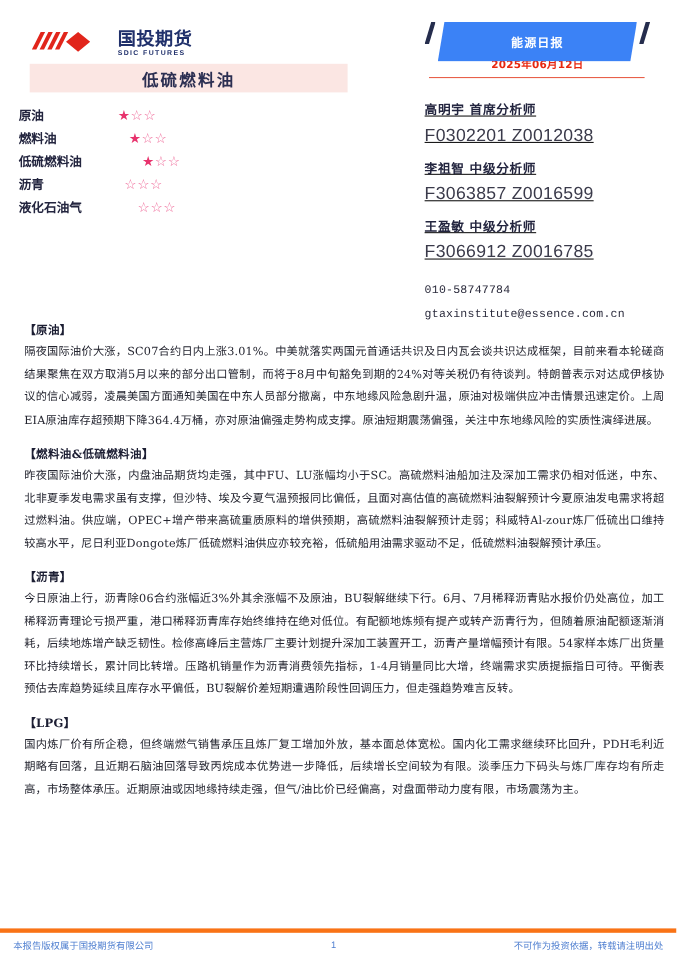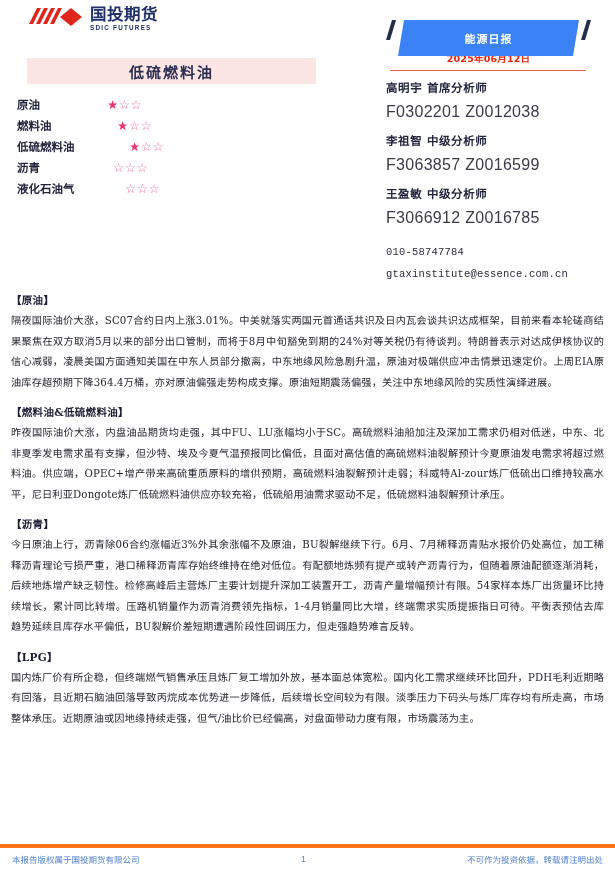--- a/index.html
+++ b/index.html
@@ -20,23 +20,23 @@
   
   .header {
     position: relative;
     height: 292px;
   }
 
   
   .logo-wrap {
     position: absolute;
     left: 27px;
-    top: 6px;
-    display: flex;
-    gap: 7px;
+    top: 27px;
+    display: flex;
+    gap: 24px;
   }
   .logo-mark {
     position: relative;
     width: 56px;
     height: 26px;
   }
   .logo-mark svg { display: block; }
   .logo-text {
     display: flex;
     flex-direction: column;
@@ -166,21 +166,21 @@
     margin-top: 11px;
     letter-spacing: 0.2px;
   }
   .date-rule {
     width: 196px;
     height: 1px;
     background: #e8604a;
     margin: 5px 0 0 4px;
   }
 
-  .analysts { margin-top: 8px; }
+  .analysts { margin-top: 20px; text-decoration: underline; }
   .analyst-name {
     font-family: "DejaVu Serif", "Liberation Serif", serif;
     font-size: 11.5px;
     font-weight: bold;
     color: #23253f;
     letter-spacing: 0.6px;
     margin-bottom: 8px;
   }
   .analyst-code {
     font-family: "Liberation Sans", sans-serif;
@@ -200,21 +200,21 @@
 
   
   .body-area {
     position: absolute;
     left: 0;
     top: 292px;
     width: 615px;
     padding: 0 11px;
     box-sizing: border-box;
   }
-  .section { margin-bottom: 11px; }
+  .section { margin-bottom: 11px; margin-left: 11px; }
   .section-title {
     font-family: "DejaVu Serif", "Liberation Serif", serif;
     font-size: 10.5px;
     font-weight: bold;
     color: #1c1e33;
     margin-bottom: 4px;
     letter-spacing: 0.3px;
   }
   .section-body {
     font-family: "DejaVu Serif", "Liberation Serif", serif;

